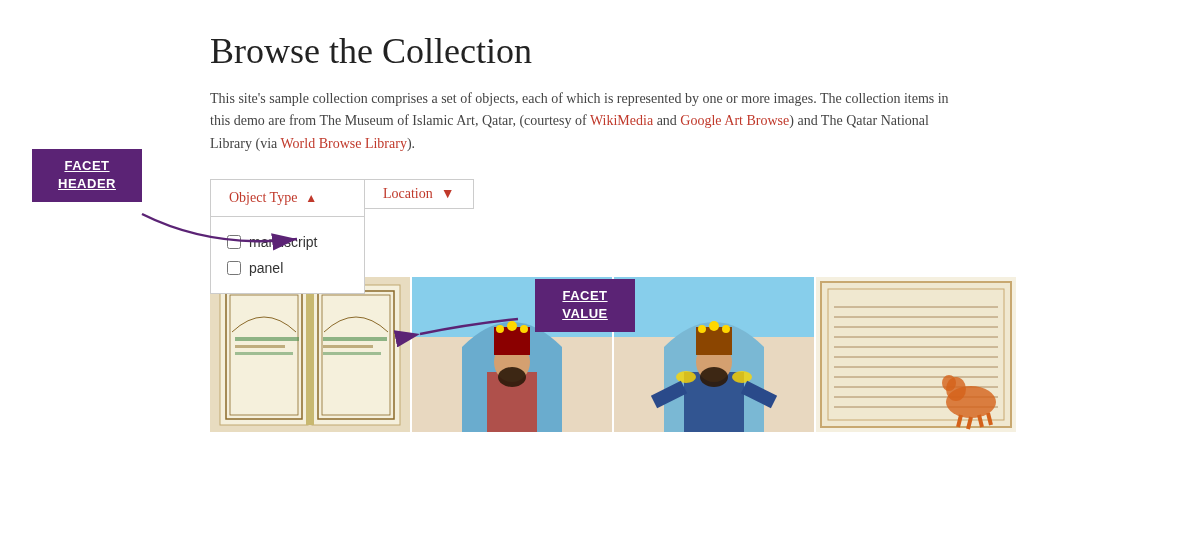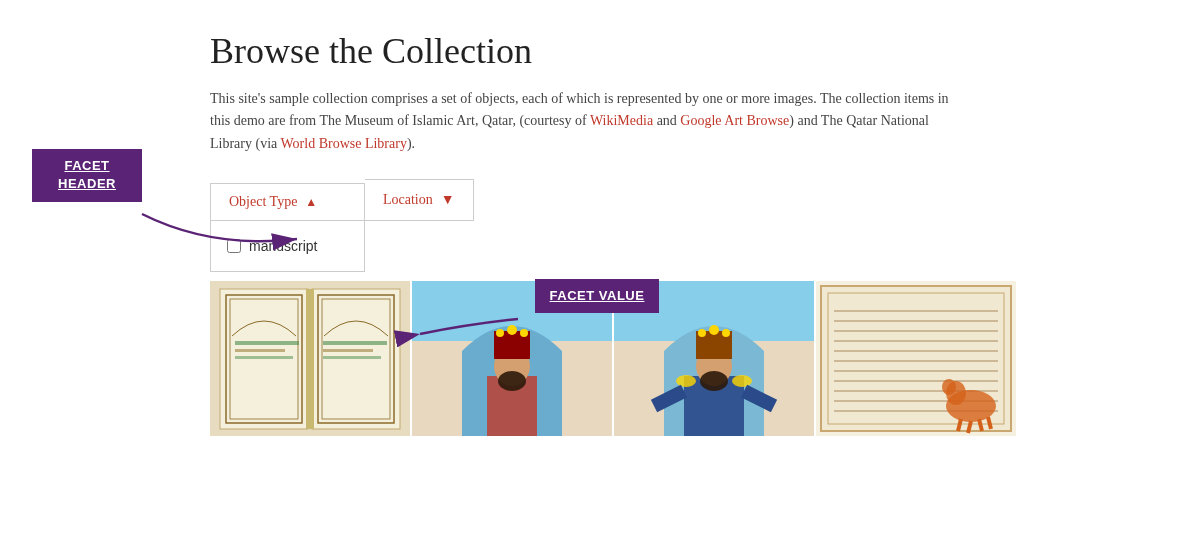--- a/index.html
+++ b/index.html
@@ -161,30 +161,34 @@
       <div class="facet-section">
         <button class="facet-header-btn">
           <span>Object Type</span>
           <span class="chevron">▲</span>
         </button>
         <div class="facet-dropdown">
           <label class="facet-item">
             <input type="checkbox" style="">
             <span>manuscript</span>
           </label>
+          <label class="facet-item">
+            <input type="checkbox" style="">
+            <span>panel</span>
+          </label>
         </div>
       </div>
 
-      <button class="facet-location-btn" style="height:42px; align-self:flex-start;">
+      <button class="facet-location-btn" style="height:30px; align-self:flex-start;">
         <span>Location</span>
         <span class="chevron">▼</span>
       </button>
 
       <div style="position:absolute; top:100px; left:325px; z-index:20;">
-        <div class="annotation-box" style="width:124px;">
+        <div class="annotation-box" style="width:100px;">
           <span>FACET
 VALUE</span>
         </div>
 
         <svg style="position:absolute; top:30px; left:-125px; width:160px; height:60px; overflow:visible; pointer-events:none;">
           <defs>
             <marker id="arrowhead2" markerWidth="10" markerHeight="7" refX="0" refY="3.5" orient="auto">
               <polygon points="10 0, 0 3.5, 10 7" fill="#5b2375"></polygon>
             </marker>
           </defs>

